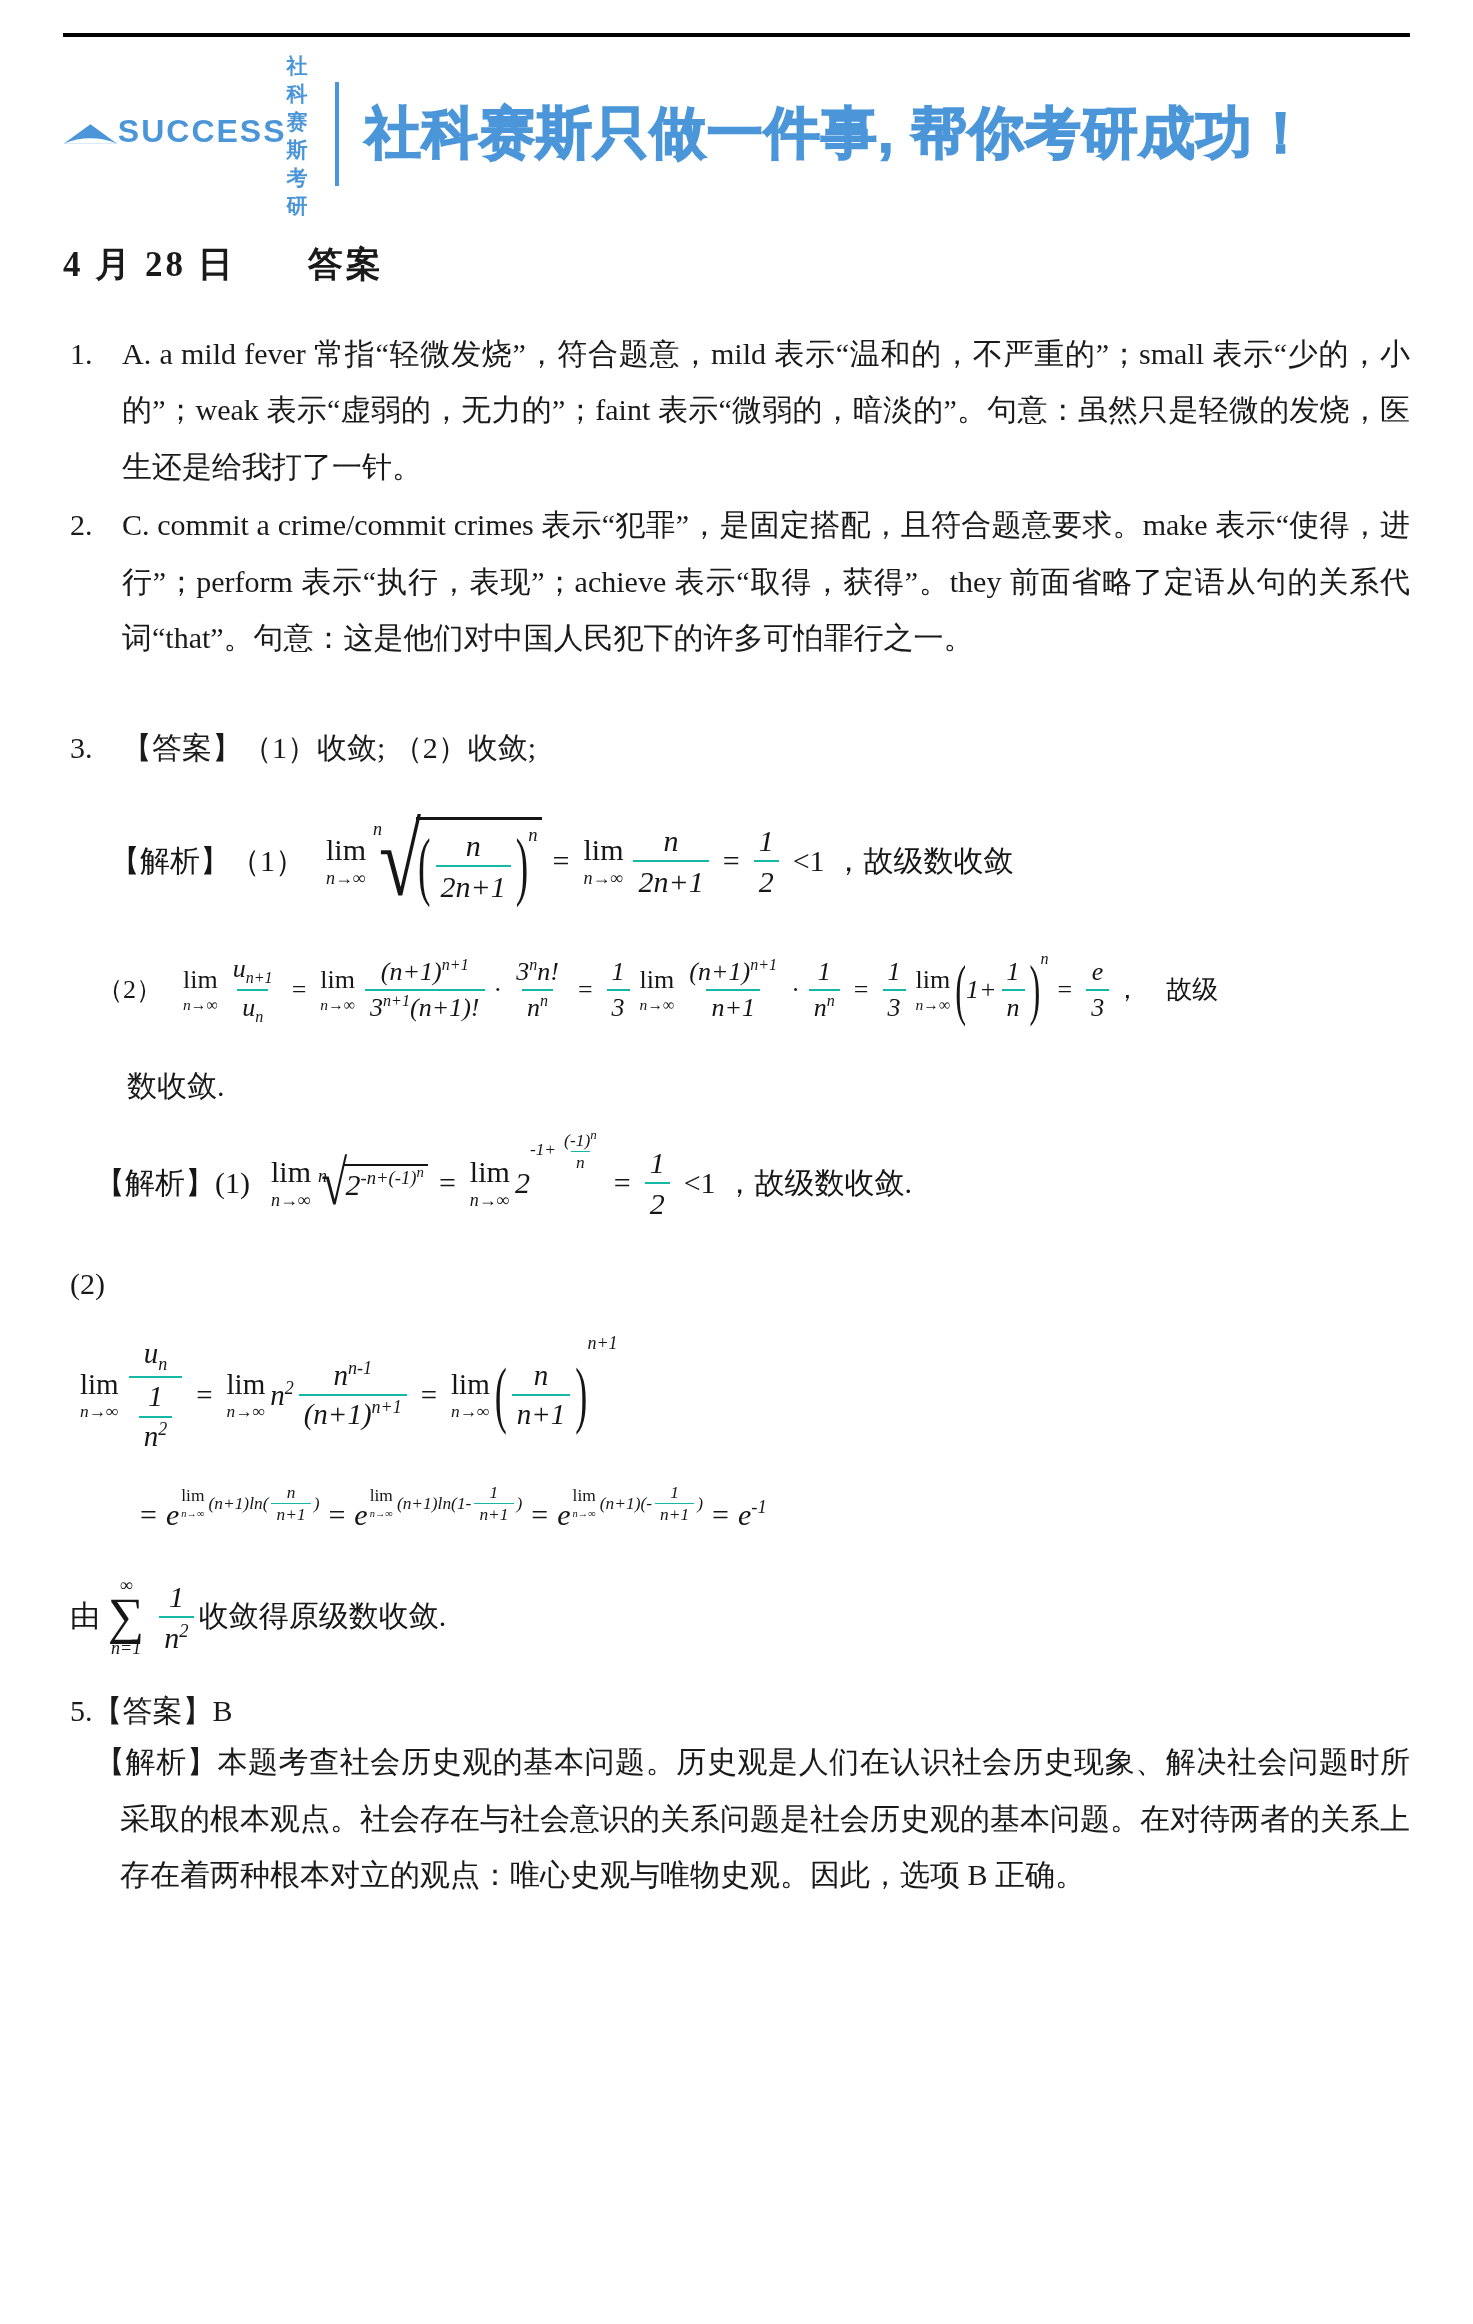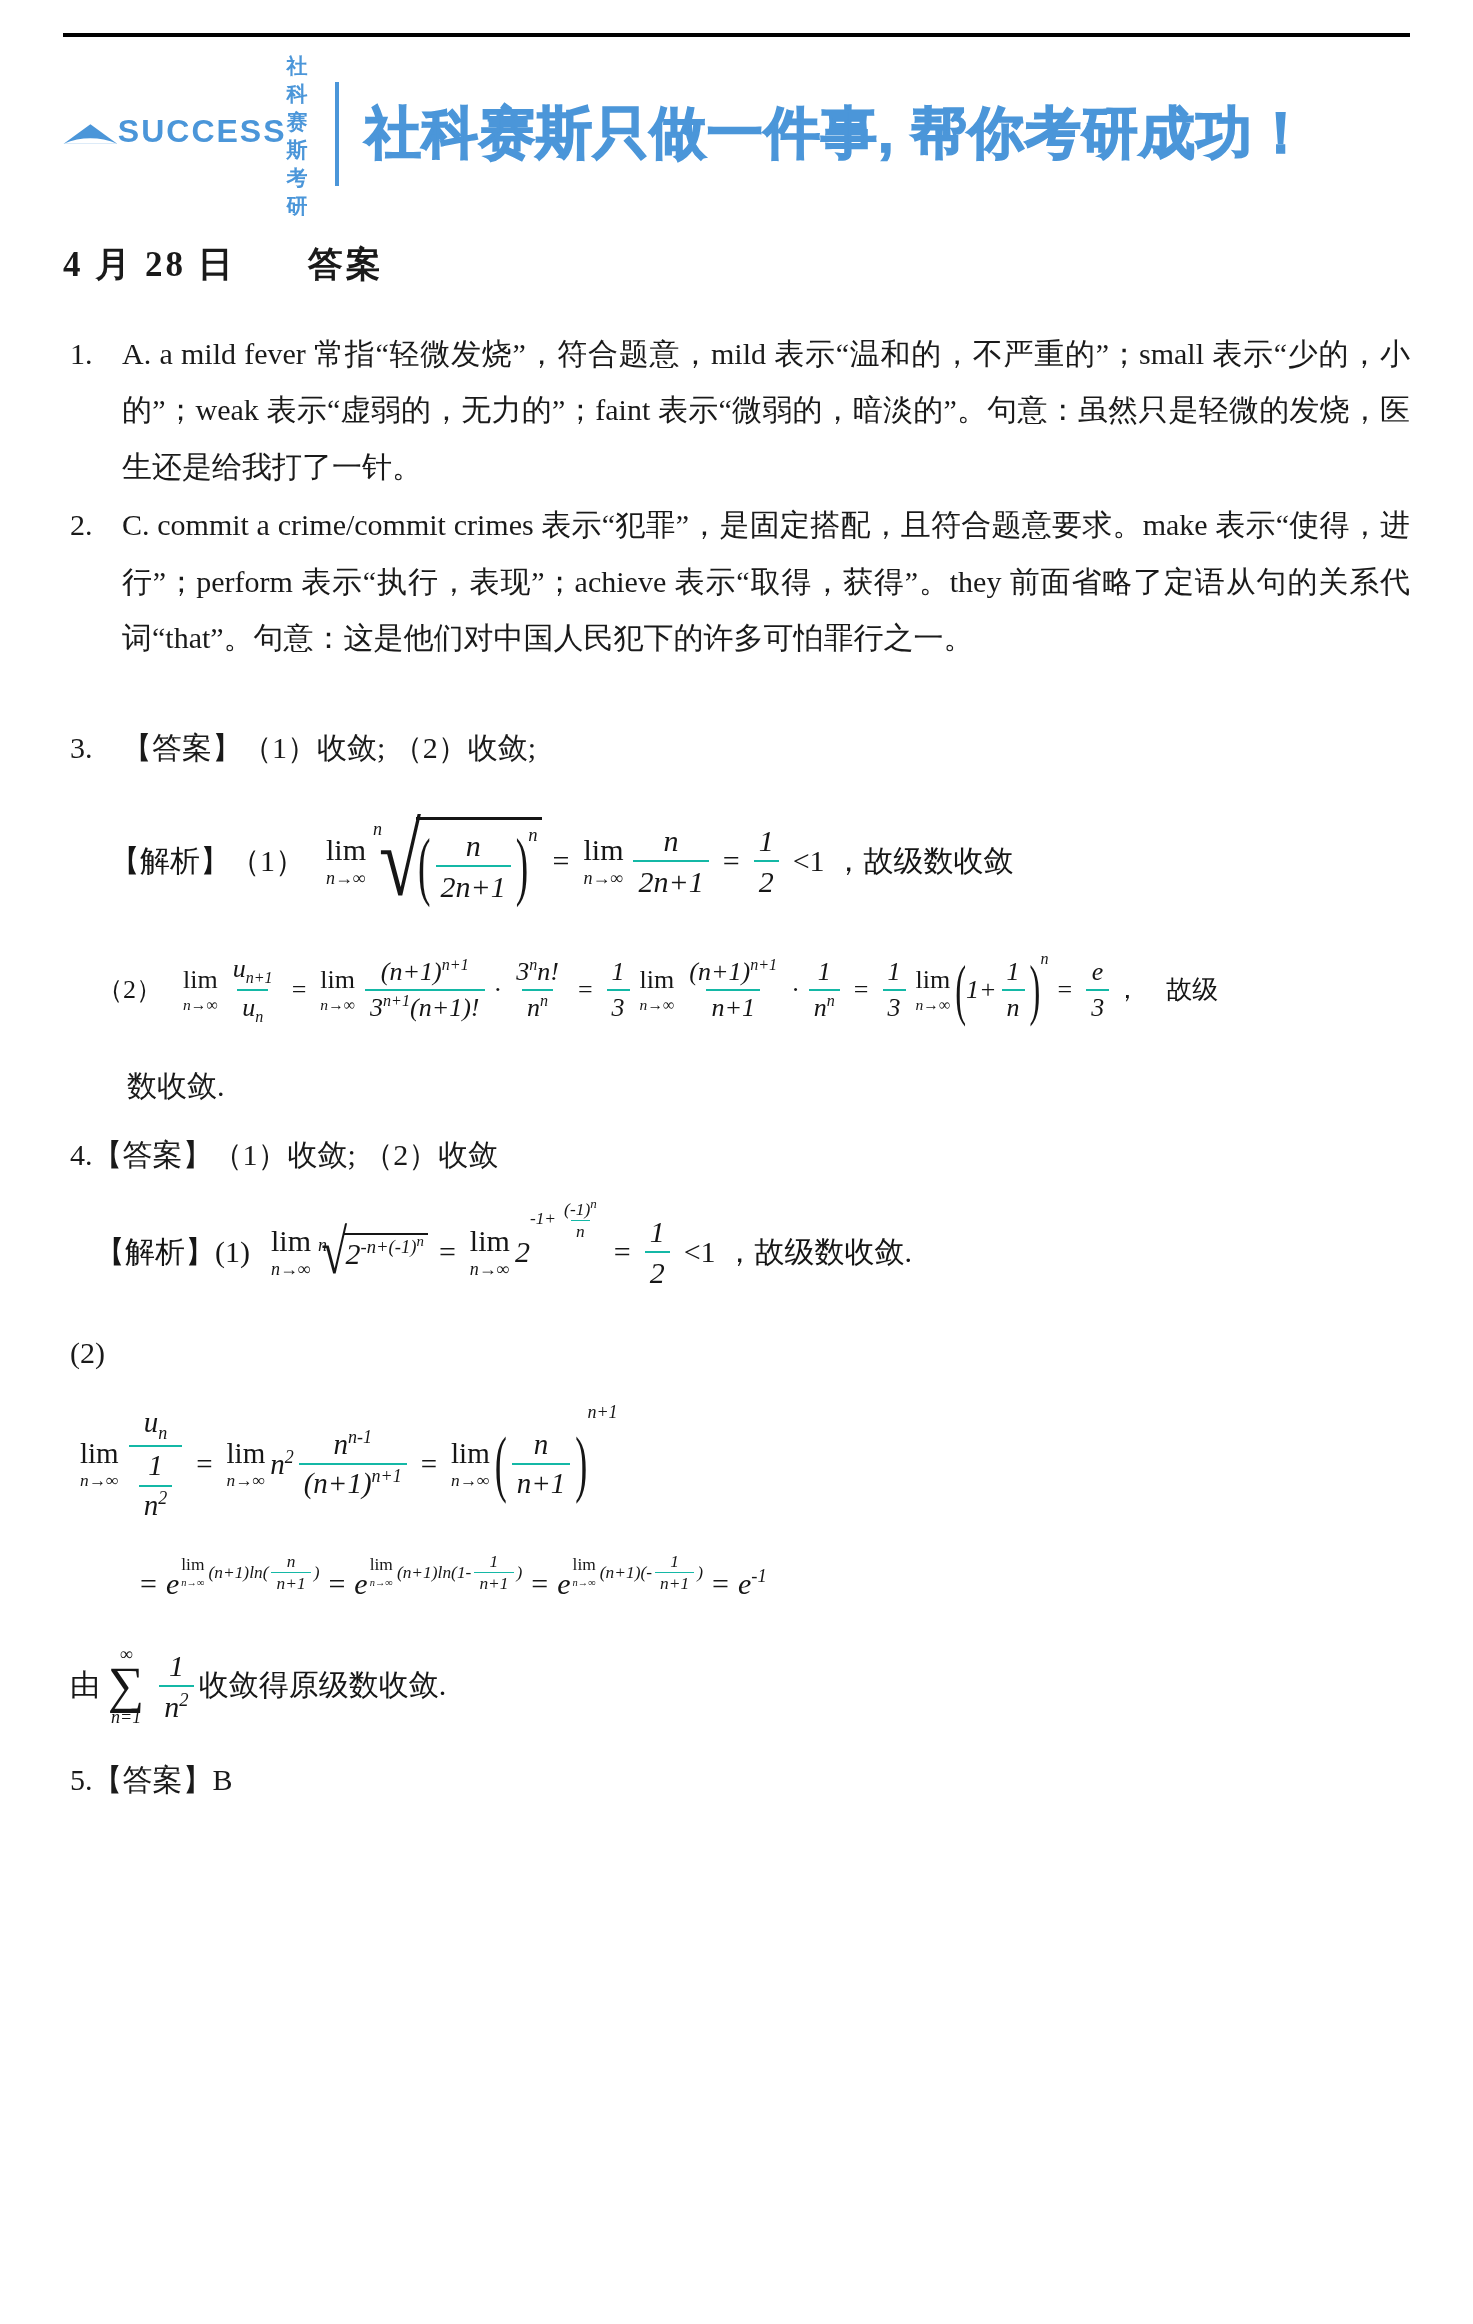--- a/index.html
+++ b/index.html
@@ -229,23 +229,20 @@
     <span class="op">=</span>
     <span class="fr">
         <span class="num">e</span>
         <span class="den">3</span>
       </span>
     <span class="cjk">，　故级</span>
   </div>
 
   <div class="cont">数收敛.</div>
 
-  <div class="aline l-item4">
-    <span>4.</span><span>【答案】（1）收敛; （2）收敛</span>
-  </div>
 
   <div class="math m41">
     <span class="cjk lbl">【解析】(1)</span>
     <span class="lm">
         <span class="l1">lim</span>
         <span class="to">n→∞</span>
       </span>
     <span class="root">
       <span class="ridx">n</span>
       <span class="rsign">√</span>
@@ -375,14 +372,15 @@
       <span class="num">1</span>
       <span class="den"><span>n</span><sup>2</sup></span>
     </span>
     <span class="cjk">收敛得原级数收敛.</span>
   </div>
 
   <div class="aline l-item5">
     <span>5.</span><span>【答案】B</span>
   </div>
 
+  <div class="analysis">【解析】本题考查社会历史观的基本问题。历史观是人们在认识社会历史现象、解决社会问题时所采取的根本观点。社会存在与社会意识的关系问题是社会历史观的基本问题。在对待两者的关系上存在着两种根本对立的观点：唯心史观与唯物史观。因此，选项 B 正确。</div>
 
 </div>
 
 </body></html>

